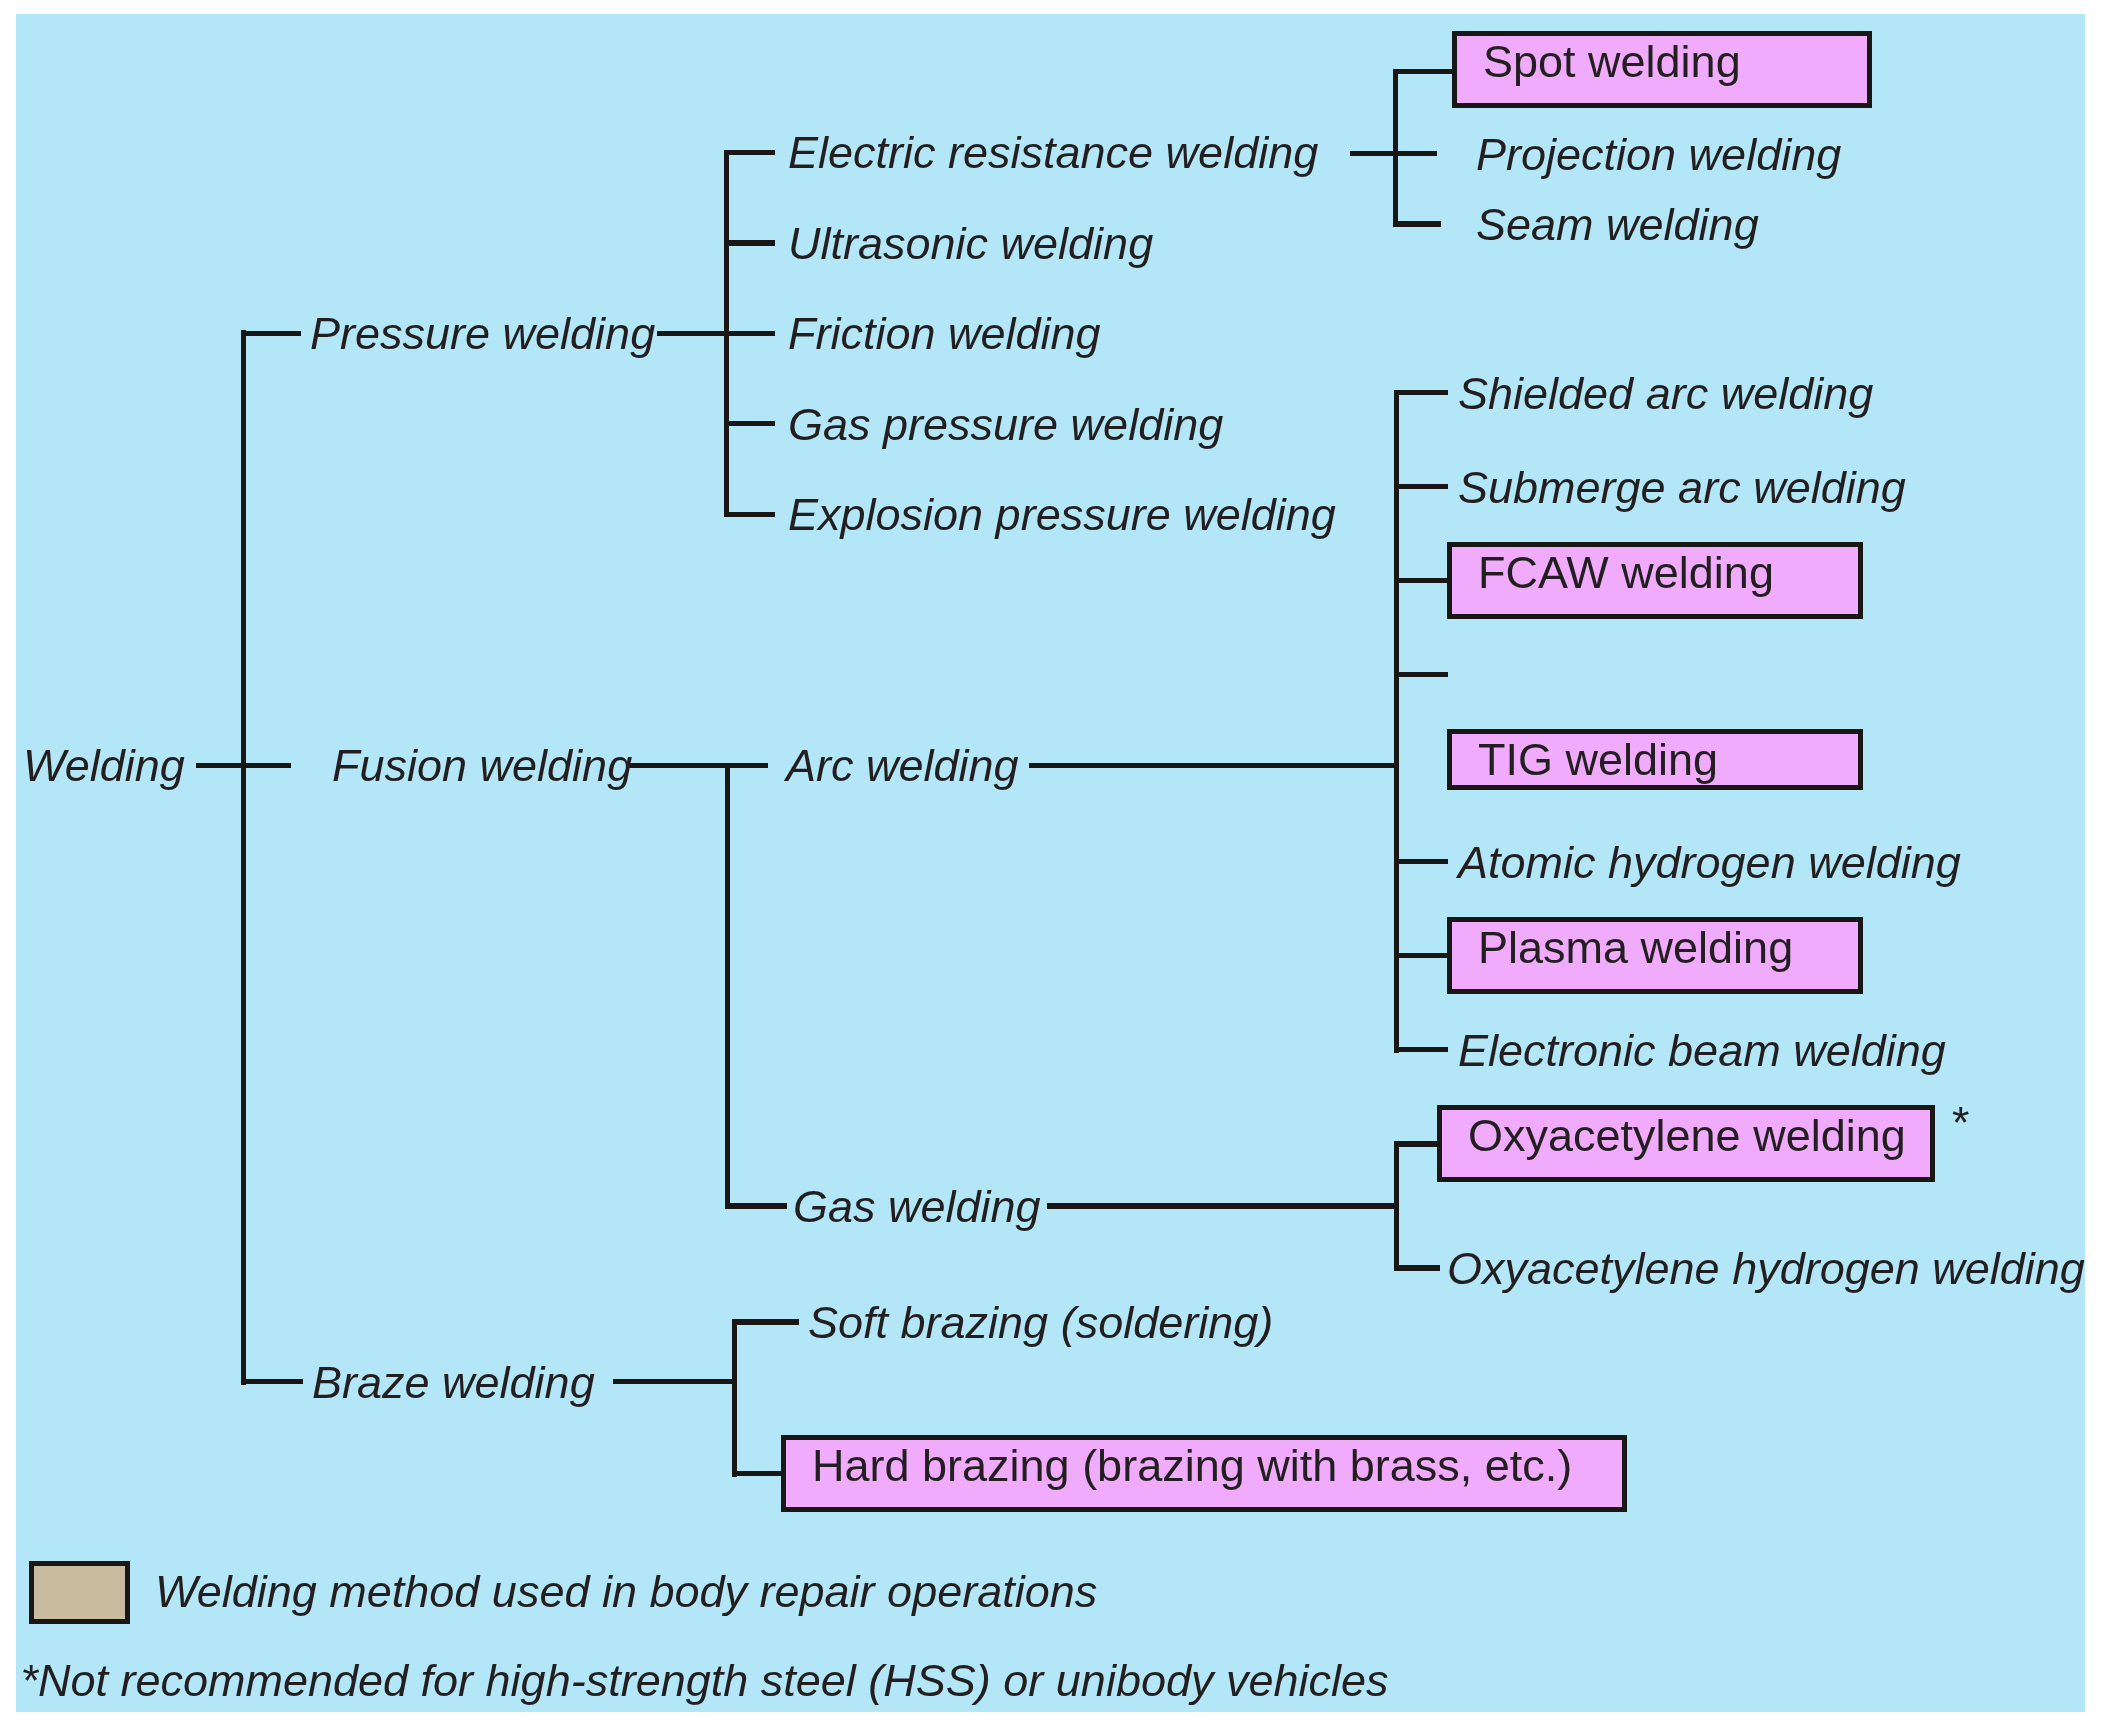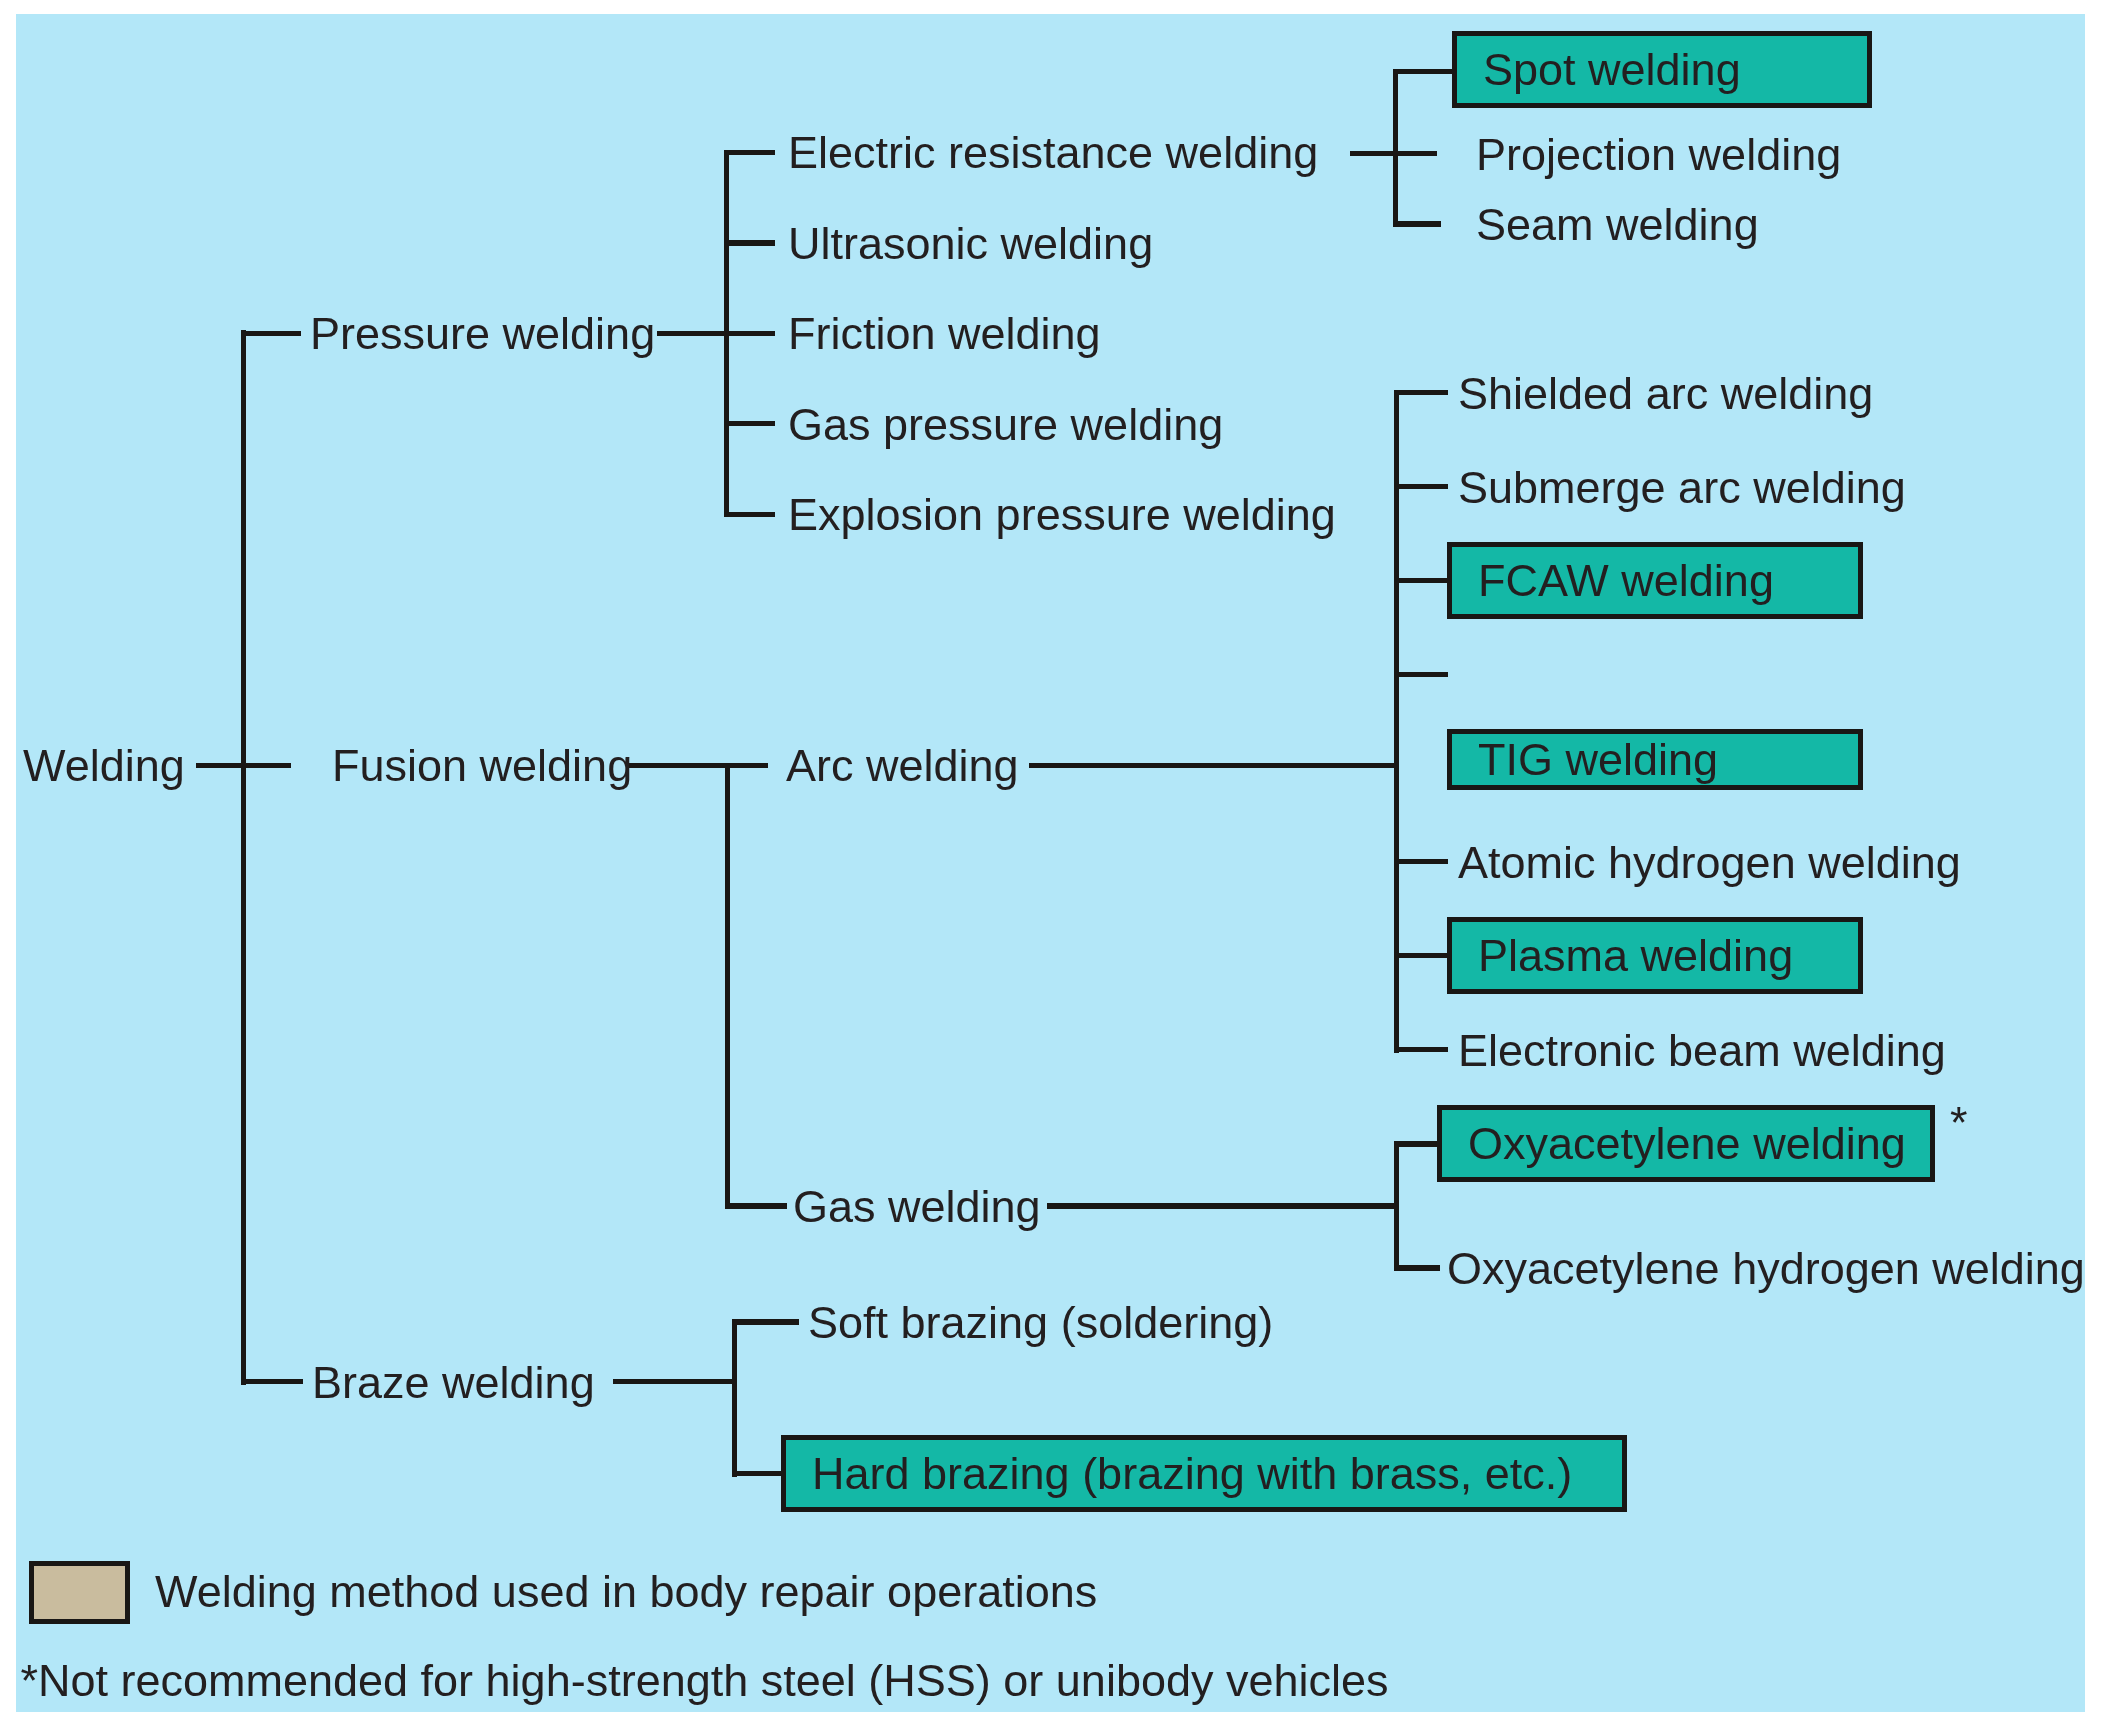--- a/index.html
+++ b/index.html
@@ -17,27 +17,28 @@
     background:#b3e7f8;
   }
   .wires{position:absolute;left:0;top:0;}
   .lbl{
     position:absolute;
     transform:translateY(-50%);
     white-space:nowrap;
     font-size:45px;
     line-height:1;
     color:#231f20;
+    font-style:italic;
   }
   .box{
     position:absolute;
-    background:#14b8a6;
+    background:#f0abfc;
     border:5.1px solid #191715;
     box-sizing:border-box;
-    display:flex;align-items:center;
+    display:flex;align-items:flex-start;
     padding-left:26px;
     font-size:45px;
     color:#231f20;
     white-space:nowrap;
   }
   .swatch{
     position:absolute;left:29px;top:1561px;
     width:101px;height:63px;
     background:#c9bc9e;
     border:5.1px solid #191715;

